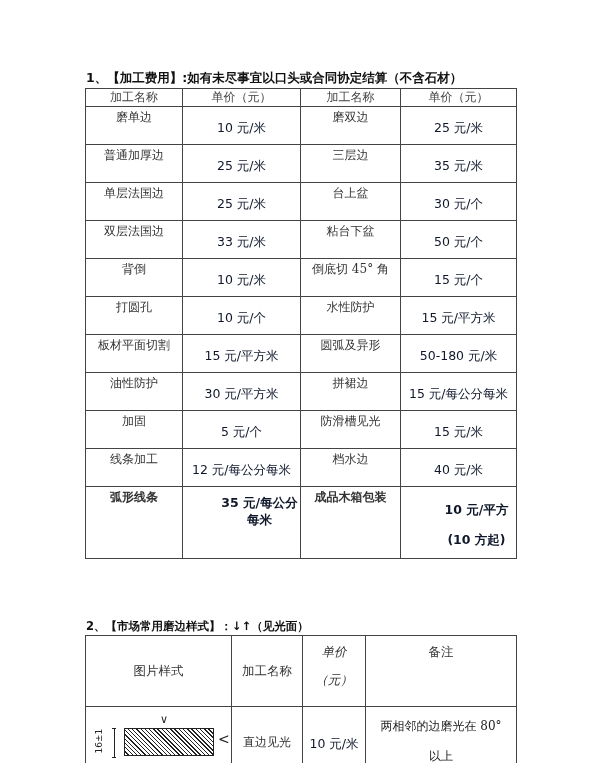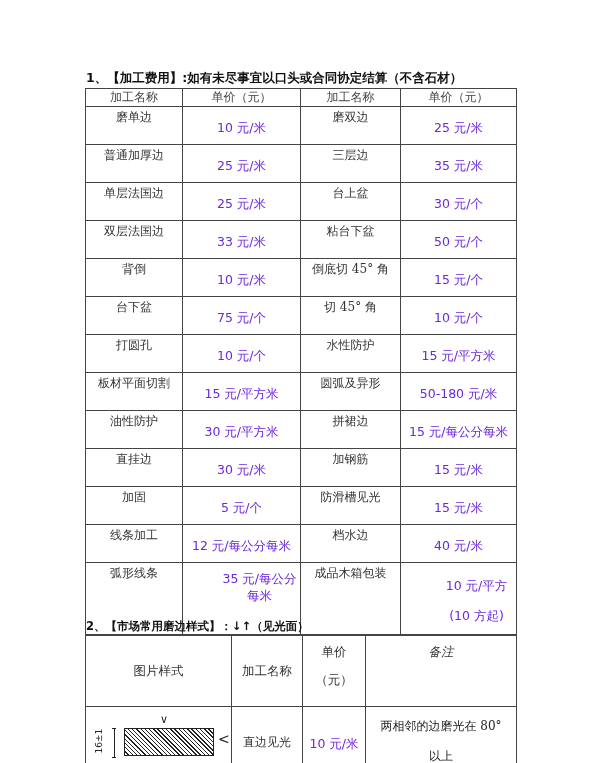--- a/index.html
+++ b/index.html
@@ -7,23 +7,23 @@
          font-family: "DejaVu Serif", "Liberation Serif", serif; color: #222; }
   .heading { position: absolute; left: 86px; font-size: 12.5px; font-weight: bold;
              font-family: "DejaVu Sans", "Liberation Sans", sans-serif; color: #111; white-space: nowrap; }
   #h1 { top: 70px; }
   #h2 { top: 619px; font-size: 11.5px; text-align: center; }
   table { position: absolute; border-collapse: collapse; table-layout: fixed; }
   td { border: 1.3px solid #444; padding: 0; font-size: 12px; text-align: center; position: relative; }
   #t1 { left: 85px; top: 88px; width: 431px; }
   #t1 .hdr td { height: 16px; font-size: 12px; color: #444; vertical-align: middle; }
   #t1 .row td { height: 31px; }
-  #t1 .row.tall td { height: 63px; }
+  #t1 .row.tall td { height: 63px; font-weight: bold; }
   .name { vertical-align: top; padding-top: 2px !important; color: #333; font-size: 12px; }
-  .price { vertical-align: middle; font-family: "DejaVu Sans", "Liberation Sans", sans-serif; font-size: 12.5px; color: #6d28d9; padding-top: 6px !important; }
+  .price { vertical-align: middle; font-family: "DejaVu Sans", "Liberation Sans", sans-serif; font-size: 12.5px; color: #0f172a; padding-top: 6px !important; }
   .price.top { vertical-align: top; padding-top: 8px !important; padding-left: 36px; }
   .wrapcell { line-height: 30px; padding-top: 0 !important; margin-top: 28px; }
   #t2 { left: 85px; top: 635px; width: 431px; }
   #t2 .hdr2 td { height: 62px; font-size: 12.5px; color: #333; }
   #t2 .row2 td { height: 62px; }
   .diagram { position: relative; width: 146px; height: 62px; }
   .hatch { position: absolute; left: 38px; top: 18px; width: 88px; height: 26px; border: 1.2px solid #222;
            background: repeating-linear-gradient(45deg, #fff 0, #fff 2px, #222 2px, #222 3px); }
   .dim { position: absolute; left: 12px; top: 16px; font-size: 9px; transform: rotate(-90deg); transform-origin: center; width: 30px; text-align: center; top: 26px; left: -2px; font-family: "DejaVu Sans", sans-serif; }
   .dimline { position: absolute; left: 26px; top: 18px; width: 4px; height: 28px; border-top: 1px solid #222; border-bottom: 1px solid #222; }
@@ -74,48 +74,36 @@
         <td class="name">粘台下盆</td>
         <td class="price">50 元/个</td>
       </tr>
       <tr class="row">
         <td class="name">背倒</td>
         <td class="price">10 元/米</td>
         <td class="name">倒底切 45° 角</td>
         <td class="price">15 元/个</td>
       </tr>
       <tr class="row">
-        <td class="name">台下盆</td>
-        <td class="price">75 元/个</td>
-        <td class="name">切 45° 角</td>
-        <td class="price">10 元/个</td>
-      </tr>
-      <tr class="row">
         <td class="name">打圆孔</td>
         <td class="price">10 元/个</td>
         <td class="name">水性防护</td>
         <td class="price">15 元/平方米</td>
       </tr>
       <tr class="row">
         <td class="name">板材平面切割</td>
         <td class="price">15 元/平方米</td>
         <td class="name">圆弧及异形</td>
         <td class="price">50-180 元/米</td>
       </tr>
       <tr class="row">
         <td class="name">油性防护</td>
         <td class="price">30 元/平方米</td>
         <td class="name">拼裙边</td>
         <td class="price">15 元/每公分每米</td>
-      </tr>
-      <tr class="row">
-        <td class="name">直挂边</td>
-        <td class="price">30 元/米</td>
-        <td class="name">加钢筋</td>
-        <td class="price">15 元/米</td>
       </tr>
       <tr class="row">
         <td class="name">加固</td>
         <td class="price">5 元/个</td>
         <td class="name">防滑槽见光</td>
         <td class="price">15 元/米</td>
       </tr>
       <tr class="row">
         <td class="name">线条加工</td>
         <td class="price">12 元/每公分每米</td>
@@ -137,25 +125,25 @@
   <colgroup>
       <col style="width:146px">
       <col style="width:71px">
       <col style="width:63px">
       <col style="width:151px">
     </colgroup>
   <tbody>
     <tr class="hdr2">
       <td>图片样式</td>
       <td>加工名称</td>
-      <td style="line-height:28px; vertical-align:top; padding-top:2px;">
+      <td style="line-height:28px; vertical-align:top; padding-top:2px;font-style:italic;">
         <div>单价</div>
         <div>（元）</div>
       </td>
-      <td style="vertical-align:top; padding-top:8px;font-style:italic;">备注</td>
+      <td style="vertical-align:top; padding-top:8px;">备注</td>
     </tr>
     <tr class="row2">
       <td>
         <div class="diagram">
           <span class="arrow-top">∨</span>
           <div class="dimline"></div>
           <span class="dim">16±1</span>
           <div class="hatch"></div>
           <span class="arrow-right">&lt;</span>
         </div>

